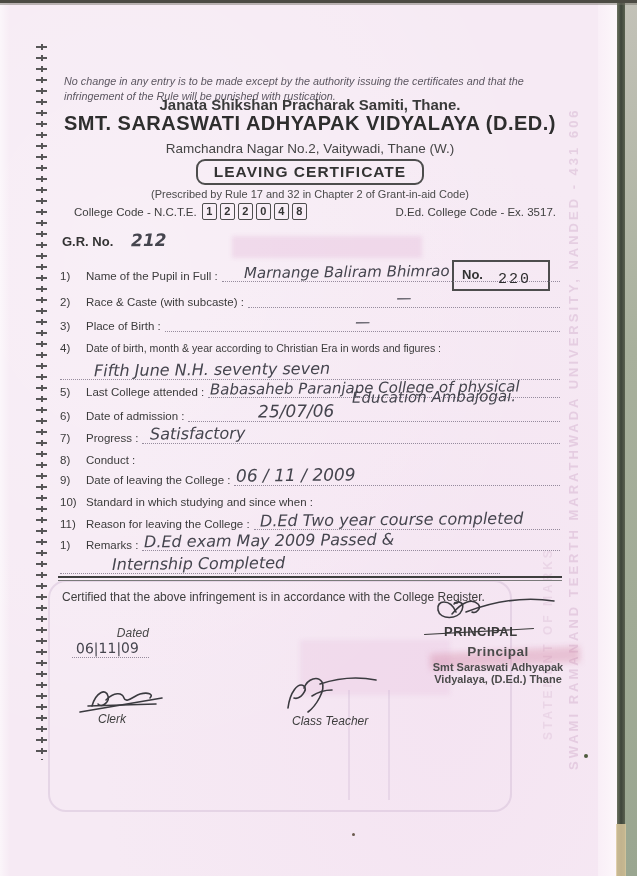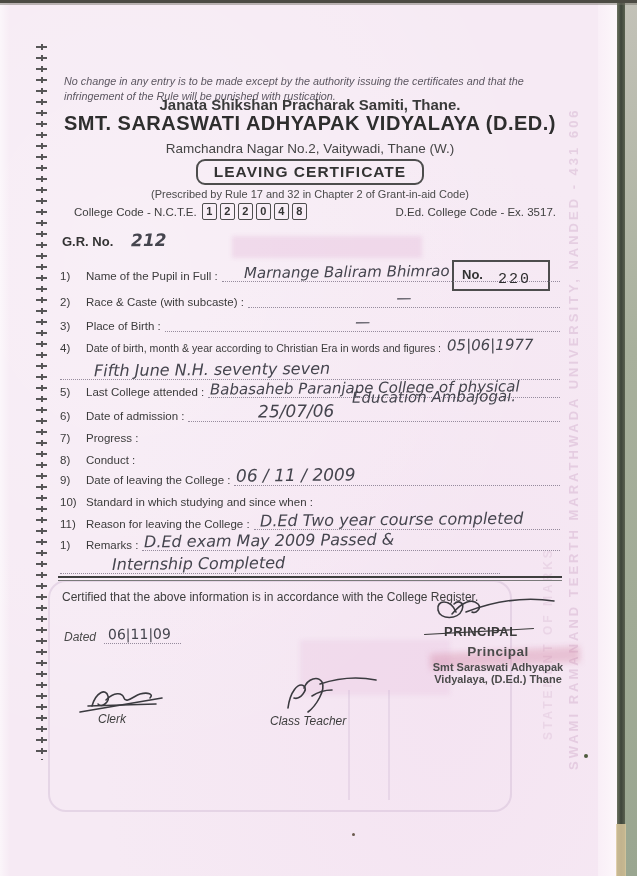--- a/index.html
+++ b/index.html
@@ -60,35 +60,35 @@
   .lbl{flex:none;white-space:nowrap;margin-right:4px;}
   .lbl-tight{font-size:10.6px;}
   .line{flex:1;border-bottom:1.5px dotted rgba(125,115,135,.8);position:relative;height:20px;}
   .line .hw{position:absolute;bottom:0;}
   .noline{border-bottom:none;}
   .dash-center{left:0;right:0;text-align:center;}
   
   .sep{position:absolute;left:58px;top:576px;width:504px;border-top:2.5px solid #3e3e3e;}
   .sep2{position:absolute;left:58px;top:580px;width:504px;border-top:1px solid #7a7a7a;}
   .certified{position:absolute;left:62px;top:590px;width:480px;font-size:12px;color:#3e3e3e;}
-  .dated-row{position:absolute;left:64px;top:626px;font-size:12px;font-style:italic;color:#4a4a4a;display:flex;align-items:flex-end;}
+  .dated-row{position:absolute;left:64px;top:626px;font-size:12px;font-style:italic;color:#4a4a4a;display:flex;align-items:flex-end;flex-direction:column;}
   .dated-line{display:inline-block;border-bottom:1.5px dotted rgba(125,115,135,.8);margin-left:8px;padding:0 10px 1px 4px;}
   .dated-line .hw{font-size:14px;font-style:normal;}
   .principal-sig{position:absolute;left:432px;top:592px;}
   .principal-caps{position:absolute;left:444px;top:624px;font-size:13px;font-weight:bold;color:#3a3a3a;letter-spacing:.5px;}
   .principal-strike{position:absolute;left:424px;top:631px;width:110px;height:0;border-top:1.6px solid #3a3a3a;transform:rotate(-3deg);}
   .stamp{position:absolute;left:418px;top:644px;width:160px;text-align:center;color:#4b4b4b;}
   .stamp-l1{font-size:13.5px;font-weight:bold;letter-spacing:.5px;}
   .stamp-l2{font-size:11px;font-weight:bold;margin-top:2px;}
   .stamp-l3{font-size:11px;font-weight:bold;}
   .stamp-smear{position:absolute;left:430px;top:650px;width:150px;height:16px;background:rgba(206,118,150,.32);filter:blur(3px);transform:rotate(-3deg);}
   .clerk-block{position:absolute;left:78px;top:684px;}
   .clerk-label{position:absolute;left:98px;top:712px;font-size:12px;font-style:italic;color:#3e3e3e;}
   .teacher-block{position:absolute;left:268px;top:676px;}
-  .teacher-label{position:absolute;left:270px;top:714px;font-size:12px;font-style:italic;color:#3e3e3e;}
+  .teacher-label{position:absolute;left:292px;top:714px;font-size:12px;font-style:italic;color:#3e3e3e;}
   svg.sig{overflow:visible;}
   svg.sig path{fill:none;stroke:#3a3a3f;stroke-width:1.6;stroke-linecap:round;}
 </style>
 </head>
 <body>
 
 <div class="scan">
 
   <div class="ghost-vtext ghost-v1">SWAMI RAMANAND TEERTH MARATHWADA UNIVERSITY, NANDED - 431 606</div>
   <div class="ghost-vtext ghost-v2">STATEMENT OF MARKS</div>
@@ -161,23 +161,20 @@
     <span class="num">3)</span>
     <span class="lbl">Place of Birth :</span>
     <span class="line">
         <span class="hw dash-center">—</span>
       </span>
   </div>
 
   <div class="row" style="top:334px">
     <span class="num">4)</span>
     <span class="lbl lbl-tight">Date of birth, month &amp; year according to Christian Era in words and figures :</span>
-    <span class="line noline">
-        <span class="hw" style="left:2px">05|06|1977</span>
-      </span>
   </div>
   <div class="row" style="top:360px">
     <span class="line">
         <span class="hw" style="left:34px;font-size:16px">Fifth June N.H. seventy seven</span>
       </span>
   </div>
 
   <div class="row" style="top:378px">
     <span class="num">5)</span>
     <span class="lbl">Last College attended :</span>
@@ -193,20 +190,23 @@
     <span class="num">6)</span>
     <span class="lbl">Date of admission :</span>
     <span class="line">
         <span class="hw hw-big" style="left:70px">25/07/06</span>
       </span>
   </div>
 
   <div class="row" style="top:424px">
     <span class="num">7)</span>
     <span class="lbl">Progress :</span>
+    <span class="line">
+        <span class="hw" style="left:8px;font-size:16px">Satisfactory</span>
+      </span>
   </div>
 
   <div class="row" style="top:446px">
     <span class="num">8)</span>
     <span class="lbl">Conduct :</span>
   </div>
 
   <div class="row" style="top:466px">
     <span class="num">9)</span>
     <span class="lbl">Date of leaving the College :</span>
@@ -236,21 +236,21 @@
       </span>
   </div>
   <div class="row" style="top:554px;width:440px;">
     <span class="line">
         <span class="hw" style="left:52px;font-size:16px">Internship Completed</span>
       </span>
   </div>
 
   <div class="sep"></div>
   <div class="sep2"></div>
-  <div class="certified">Certified that the above information is in accordance with the College Register.</div>
+  <div class="certified">Certified that the above infringement is in accordance with the College Register.</div>
 
   <div class="dated-row">
     <span>Dated</span>
     <span class="dated-line"><span class="hw">06|11|09</span></span>
   </div>
 
   <div class="principal-sig">
     <svg class="sig" width="130" height="36" viewBox="0 0 130 36">
       <path d="M24 20 C18 6 4 8 6 18 C8 28 26 28 30 18 C33 10 26 8 22 12"></path>
       <path d="M20 22 C30 10 40 6 46 12 C50 16 44 22 40 20"></path>

